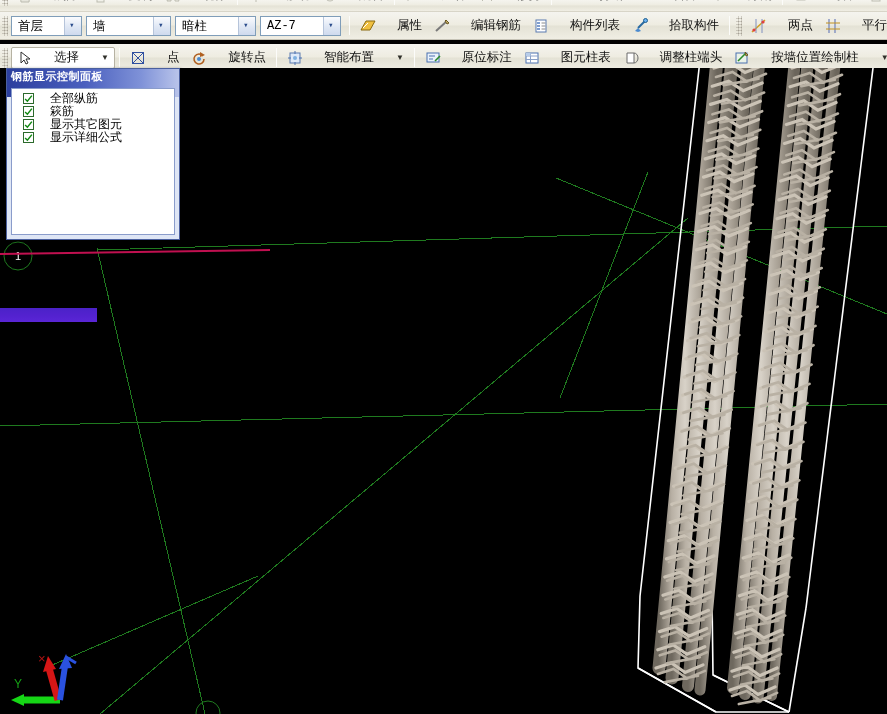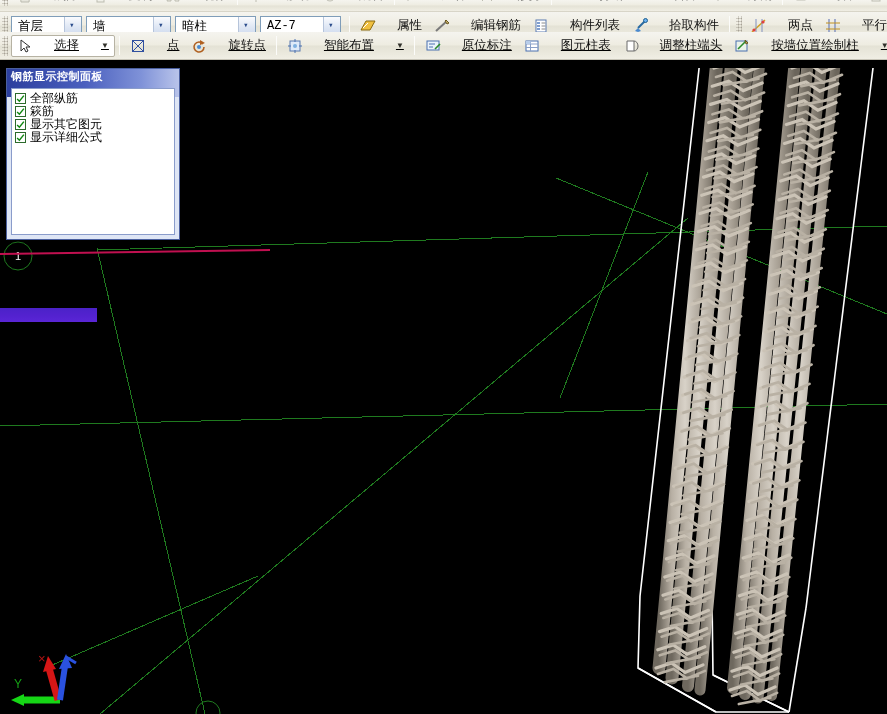--- a/index.html
+++ b/index.html
@@ -22,21 +22,21 @@
   }
   #toolbar-clipped {
     top: 0; height: 12px; overflow: hidden;
     border-bottom: 1px solid #d8d5c8;
   }
   #toolbar-clipped .inner {
     position: relative; top: -10px;
     display: flex; align-items: center; height: 24px;
   }
   #toolbar-main { top: 12px; height: 28px; }
-  #toolbar-second { top: 32px; height: 28px; text-decoration: underline; }
+  #toolbar-second { top: 44px; height: 28px; }
 
   .tb-item {
     display: inline-flex; align-items: center; gap: 20px;
     height: 22px; padding: 0 5px; color: #101010;
     font-size: 12.5px; border: 1px solid transparent; border-radius: 2px;
   }
   .tb-item.sel { border-color:#b6b2a3; background:#fff; }
   .grip {
     display: inline-block; width: 6px; height: 20px; margin: 0 3px 0 2px;
     background-image: radial-gradient(circle, #9b968a 0.9px, transparent 1.1px);
@@ -87,22 +87,22 @@
     height: 28px; padding: 0 4px;
     background: linear-gradient(to right,#2c3f9e 0%,#4a5fbe 45%,#7f92d8 78%,#b9c4ea 100%);
     color: #fff; font-size: 11px; font-weight: bold; line-height: 15px;
     letter-spacing: .5px; overflow: hidden;
   }
   #rebar-panel .pbody {
     position:absolute; left:4px; top:19px; right:4px; bottom:4px;
     background: #fff; border: 1px solid #8a9ccb;
   }
   .chk-row {
-    display: flex; align-items: center; gap: 4px;
-    height: 13px; padding-left: 3px; font-size: 12px; color: #000;
+    display: flex; align-items: center; gap: 16px;
+    height: 13px; padding-left: 11px; font-size: 12px; color: #000;
   }
   .cbox {
     width: 11px; height: 11px; flex:none;
     background: #fff; border: 1px solid #2c6a2c;
     display:flex; align-items:center; justify-content:center;
   }
   .cbox svg { display:block; }
 
   
   #wall-elem {

